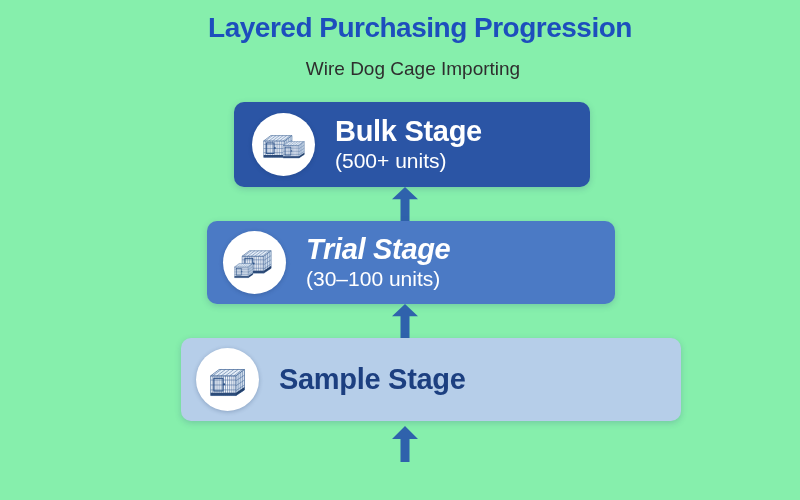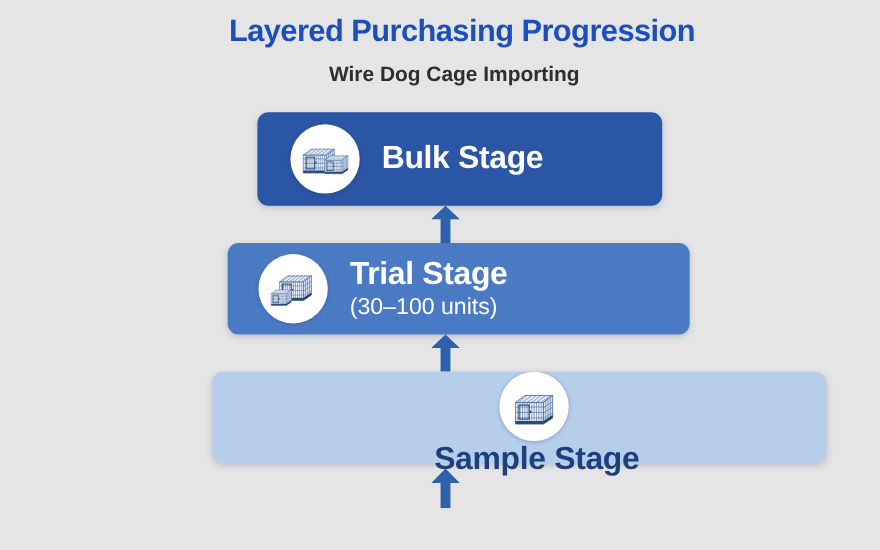--- a/index.html
+++ b/index.html
@@ -18,33 +18,32 @@
     left:420px;top:12px;
     transform:translateX(-50%);
     font-size:28px;font-weight:700;
     letter-spacing:-0.5px;
     white-space:nowrap;
   }
   .page-subtitle{
     position:absolute;
     left:413px;top:58px;
     transform:translateX(-50%);
-    font-size:19px;font-weight:700;
+    font-size:19px;font-weight:400;
     white-space:nowrap;
   }
   .stage{
     position:absolute;
     display:flex;align-items:center;
     border-radius:10px;
     box-shadow:0 2px 6px rgba(45,75,125,.22);
-    padding-left:12px;
   }
   .stage-bulk{ left:234px;top:102px;width:356px;height:85px; }
   .stage-trial{ left:207px;top:221px;width:408px;height:83px; }
-  .stage-sample{ left:193px;top:338px;width:546px;height:83px;flex-direction:column; }
+  .stage-sample{ left:181px;top:338px;width:500px;height:83px; }
   .badge{
     width:63px;height:63px;
     border-radius:50%;
     background:#ffffff;
     display:flex;align-items:center;justify-content:center;
     box-shadow:0 1px 4px rgba(25,50,95,.28);
     flex:0 0 auto;
   }
   .stage-bulk .badge{ margin-left:18px; }
   .stage-trial .badge{ margin-left:16px; }
@@ -87,51 +86,52 @@
       <path d="M11 18L23 9M17 18L29 9M23 18L35 9M29 18L41 9M35 18L47 9M41 18L53 9" stroke="#47699a" stroke-width="0.8" fill="none"></path>
       <path d="M47 15.8V43.9M50 13.5V41.9M53 11.2V39.9M44 25L56 17M44 32L56 24M44 39L56 31" stroke="#47699a" stroke-width="0.8" fill="none"></path>
       <path d="M8 42H44V46H8Z" fill="#2c4b79"></path>
       <path d="M44 46V42L56 34V38Z" fill="#23406b"></path>
       <rect x="12.5" y="21.5" width="13" height="18" fill="none" stroke="#2f5488" stroke-width="1.6"></rect>
       <circle cx="27" cy="30" r="1.6" fill="#2f5488"></circle>
     </g>
   </defs>
 </svg>
 
-<div class="canvas" style="background: #e5e5e5;">
+<div class="canvas" style="background: #86efac;">
 
   <div class="page-title" style="color: rgb(29, 78, 189);">Layered Purchasing Progression</div>
 
   <div class="page-subtitle" style="color: rgb(46, 46, 46);">Wire Dog Cage Importing</div>
 
   <div class="stage stage-bulk" style="background: rgb(43, 85, 165);">
     <div class="badge">
       <svg class="cage-svg" width="50" height="42" viewBox="0 0 68 56">
         <use href="#cageProto" xlink:href="#cageProto" transform="translate(0 8) scale(0.8)"></use>
         <use href="#cageProto" xlink:href="#cageProto" transform="translate(28 18) scale(0.6)"></use>
       </svg>
     </div>
     <div class="stage-text">
       <div class="stage-label" style="color: rgb(255, 255, 255);">Bulk Stage</div>
+      <div class="stage-units" style="color: rgb(255, 255, 255);">(500+ units)</div>
     </div>
   </div>
 
   <svg class="arrow arrow-1" viewBox="0 0 26 36" preserveAspectRatio="none">
     <path d="M13 0L26 13H17.5V36H8.5V13H0Z" style="fill: rgb(47, 98, 172);"></path>
   </svg>
 
   <div class="stage stage-trial" style="background: rgb(75, 122, 197);">
     <div class="badge">
       <svg class="cage-svg" width="50" height="42" viewBox="0 0 68 56">
         <use href="#cageProto" xlink:href="#cageProto" transform="translate(10 4) scale(0.82)"></use>
         <use href="#cageProto" xlink:href="#cageProto" transform="translate(2 24) scale(0.52)"></use>
       </svg>
     </div>
     <div class="stage-text">
-      <div class="stage-label" style="color: rgb(255, 255, 255);">Trial Stage</div>
+      <div class="stage-label" style="color: rgb(255, 255, 255); font-style: italic;">Trial Stage</div>
       <div class="stage-units" style="color: rgb(255, 255, 255);">(30–100 units)</div>
     </div>
   </div>
 
   <svg class="arrow arrow-2" viewBox="0 0 26 36" preserveAspectRatio="none">
     <path d="M13 0L26 13H17.5V36H8.5V13H0Z" style="fill: rgb(47, 98, 172);"></path>
   </svg>
 
   <div class="stage stage-sample" style="background: rgb(182, 206, 233);">
     <div class="badge">

